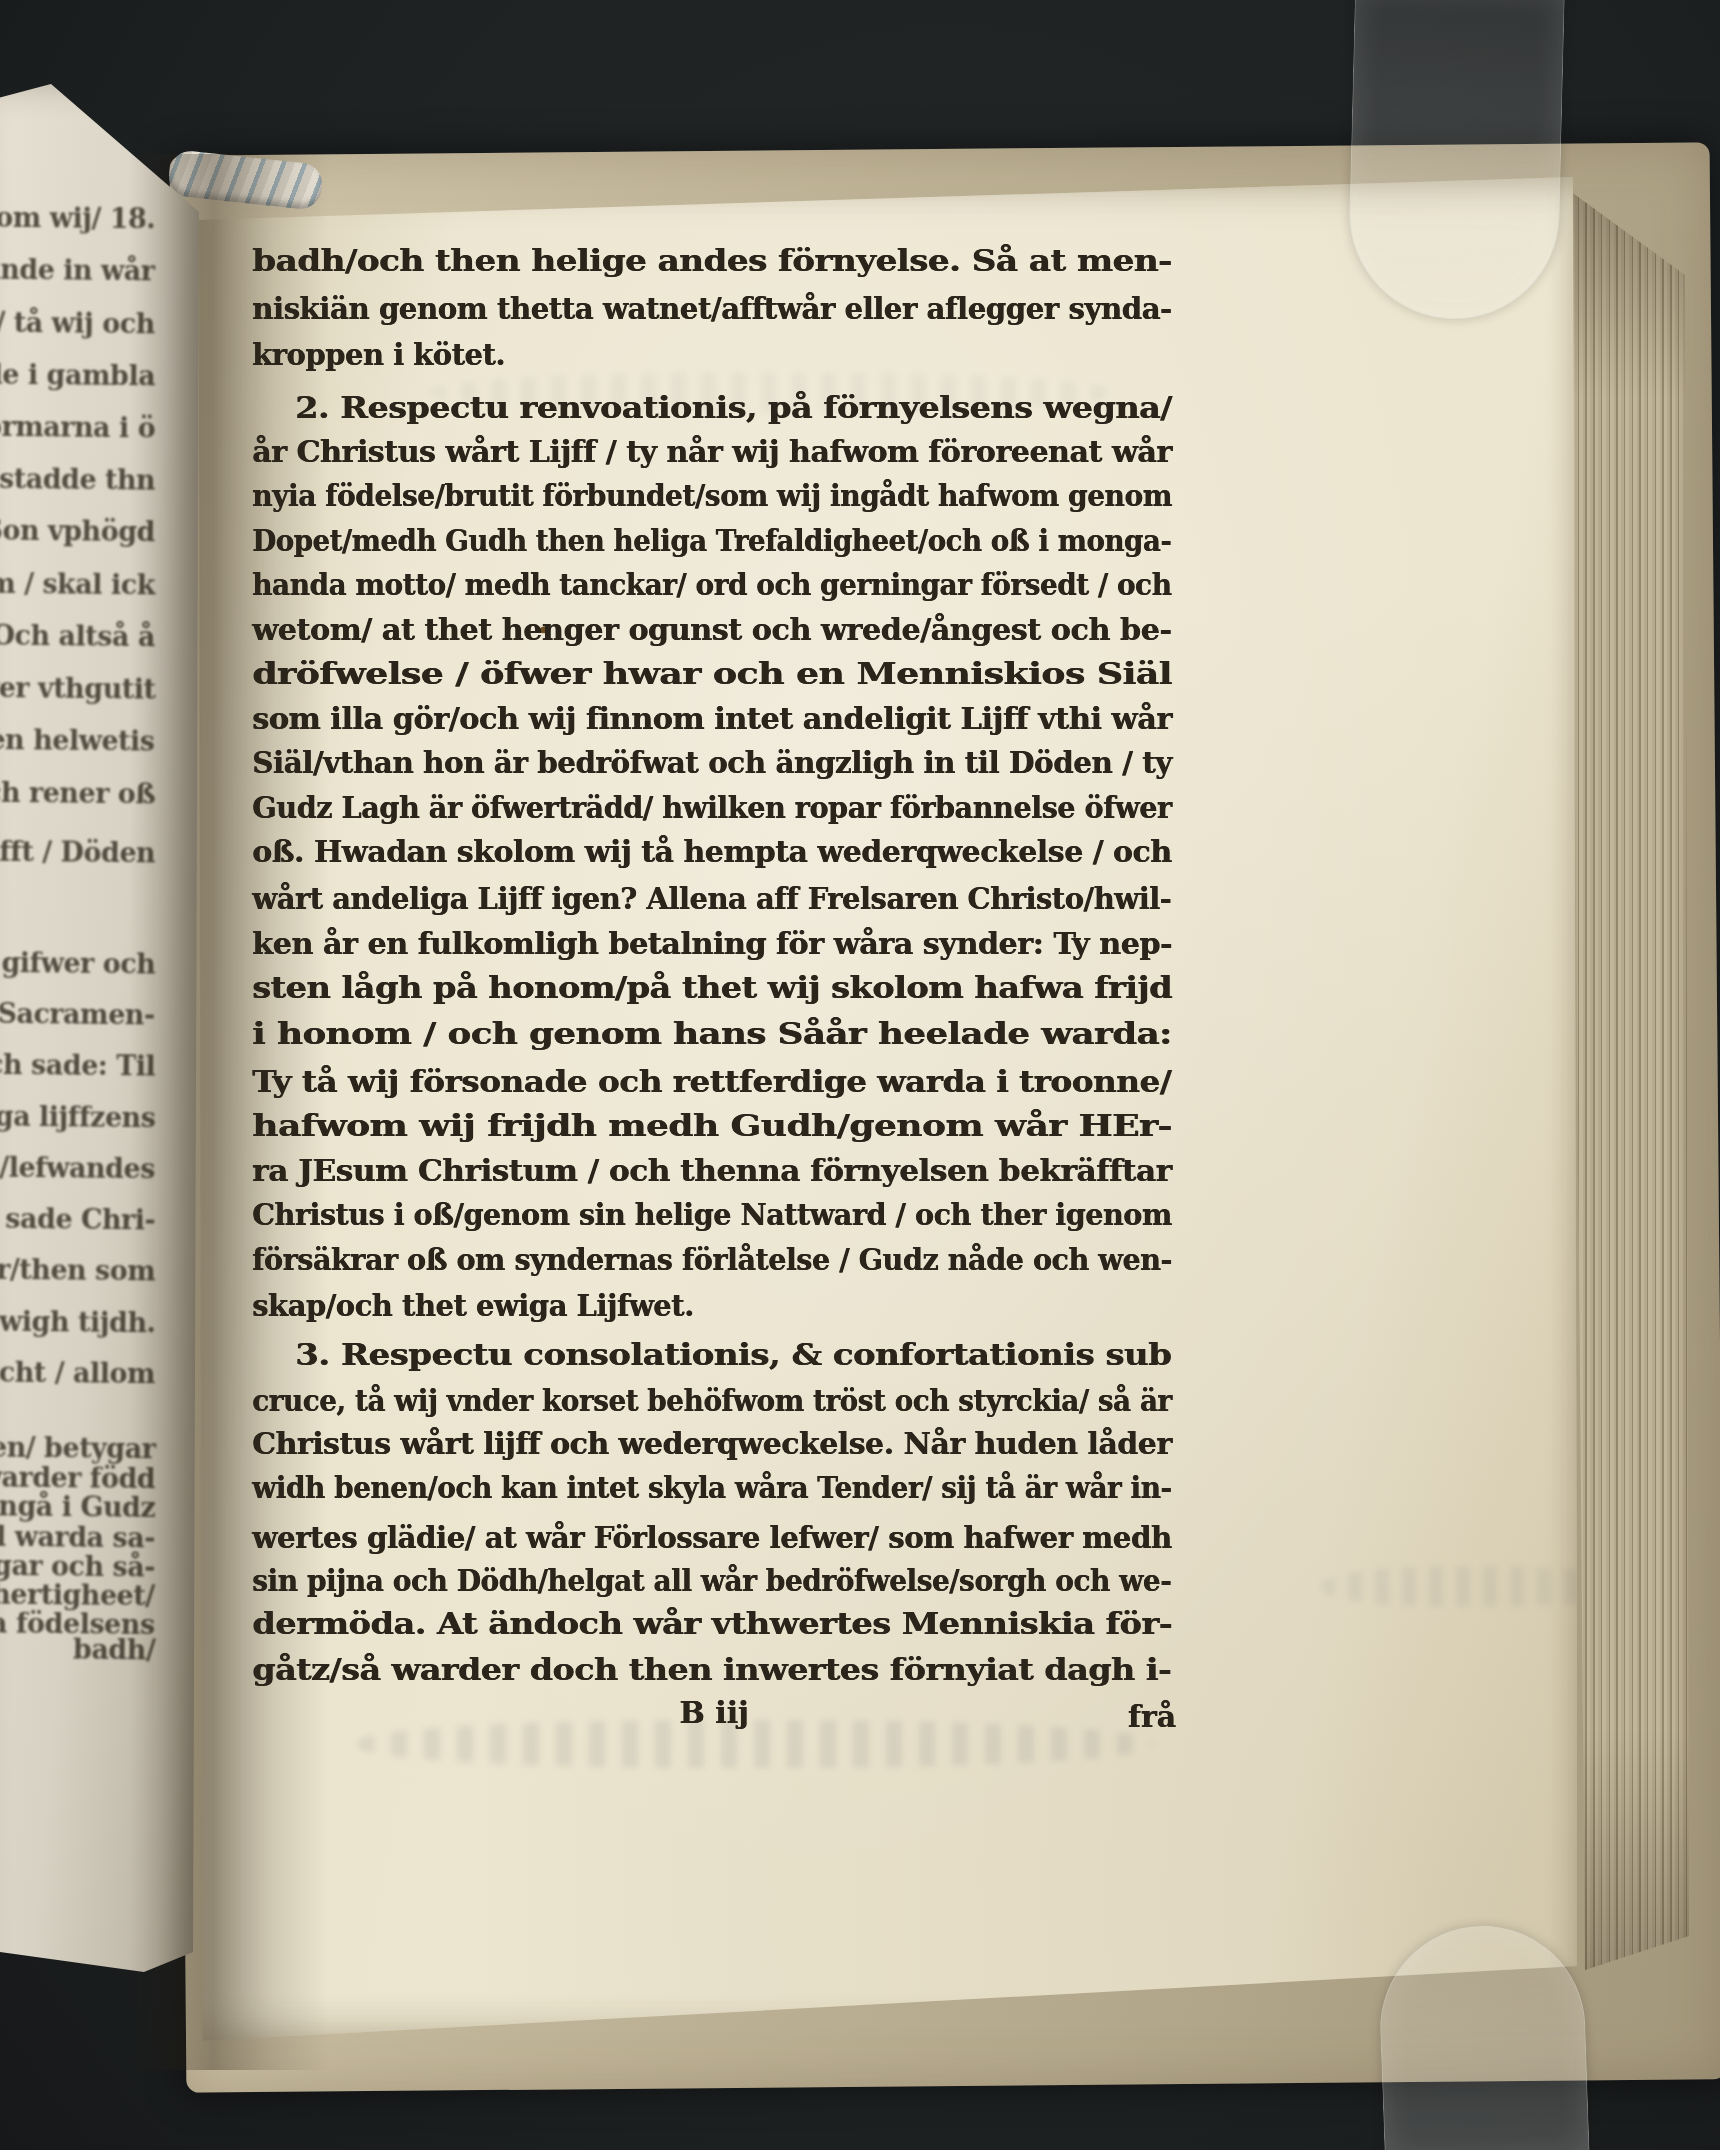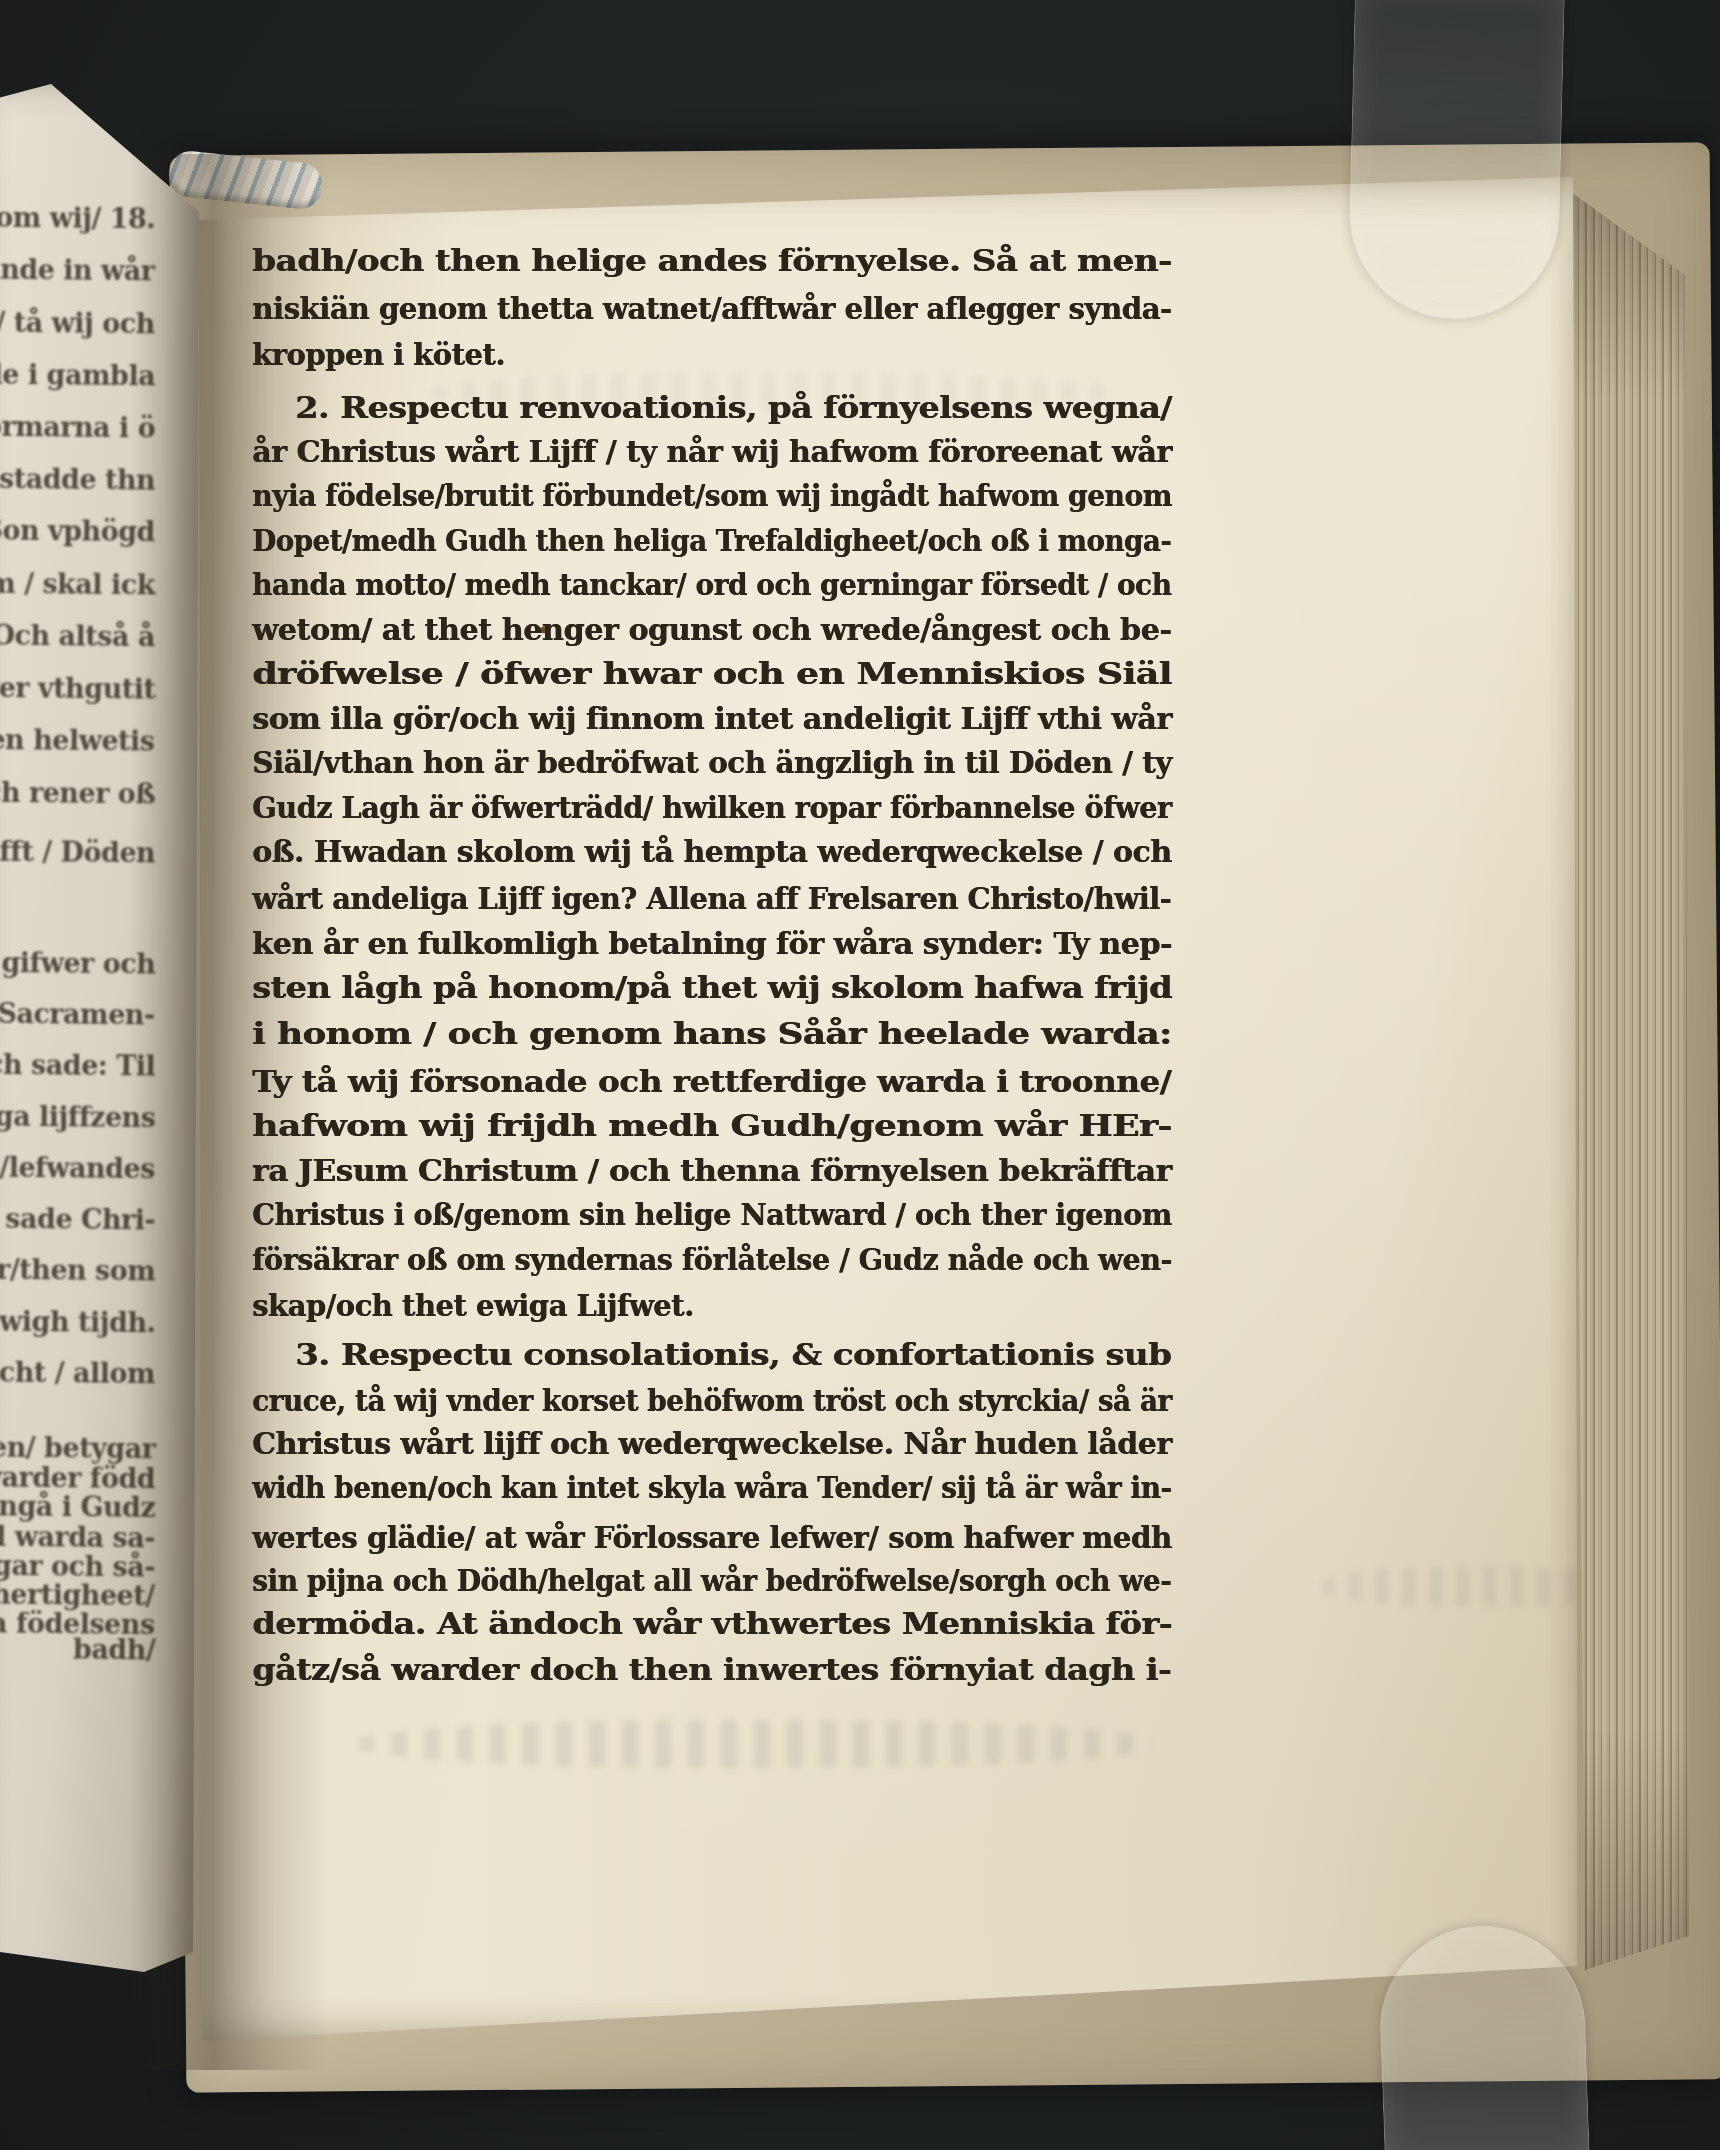--- a/index.html
+++ b/index.html
@@ -116,20 +116,22 @@
         <div class="tline end" style="top: 1115px;"><span>skap/och thet ewiga Lijfwet.</span></div>
         <div class="tline" style="top: 1164px; left: 43px;"><span style="transform-origin: left center; transform: scaleX(1.174);">3.   Respectu consolationis, &amp; confortationis sub</span></div>
         <div class="tline" style="top: 1210px;"><span style="transform-origin: left center; transform: scaleX(0.962);">cruce, tå wij vnder korset behöfwom tröst och styrckia/ så är</span></div>
         <div class="tline" style="top: 1253px;"><span style="transform-origin: left center; transform: scaleX(1.035);">Christus wårt lijff och wederqweckelse.   Når huden låder</span></div>
         <div class="tline" style="top: 1297px;"><span style="transform-origin: left center; transform: scaleX(0.964);">widh benen/och kan intet skyla wåra Tender/ sij tå är wår in-</span></div>
         <div class="tline" style="top: 1347px;"><span style="transform-origin: left center; transform: scaleX(1.011);">wertes glädie/ at wår Förlossare lefwer/ som hafwer medh</span></div>
         <div class="tline" style="top: 1390px;"><span style="transform-origin: left center; transform: scaleX(0.967);">sin pijna och Dödh/helgat all wår bedröfwelse/sorgh och we-</span></div>
         <div class="tline" style="top: 1433px;"><span style="transform-origin: left center; transform: scaleX(1.164);">dermöda.   At ändoch wår vthwertes Menniskia för-</span></div>
         <div class="tline" style="top: 1479px;"><span style="transform-origin: left center; transform: scaleX(1.154);">gåtz/så warder doch then inwertes förnyiat dagh i-</span></div>
       </div>
+    <div class="signature">B iij</div>
+    <div class="catchword">frå</div>
   </div>
 
   <div class="left-page" id="left-page">
       <div class="lp-frag" style="top: 120px;">m lefwom wij/  18.</div>
       <div class="lp-frag" style="top: 172px;">ß lefwande in wår</div>
       <div class="lp-frag" style="top: 225px;">Troon / tå wij och</div>
       <div class="lp-frag" style="top: 277px;">e giorde i gambla</div>
       <div class="lp-frag" style="top: 329px;">ijfftige ormarna i ö</div>
       <div class="lp-frag" style="top: 381px;">ormen/ så stadde thn</div>
       <div class="lp-frag" style="top: 433px;">nes Son vphögd</div>

